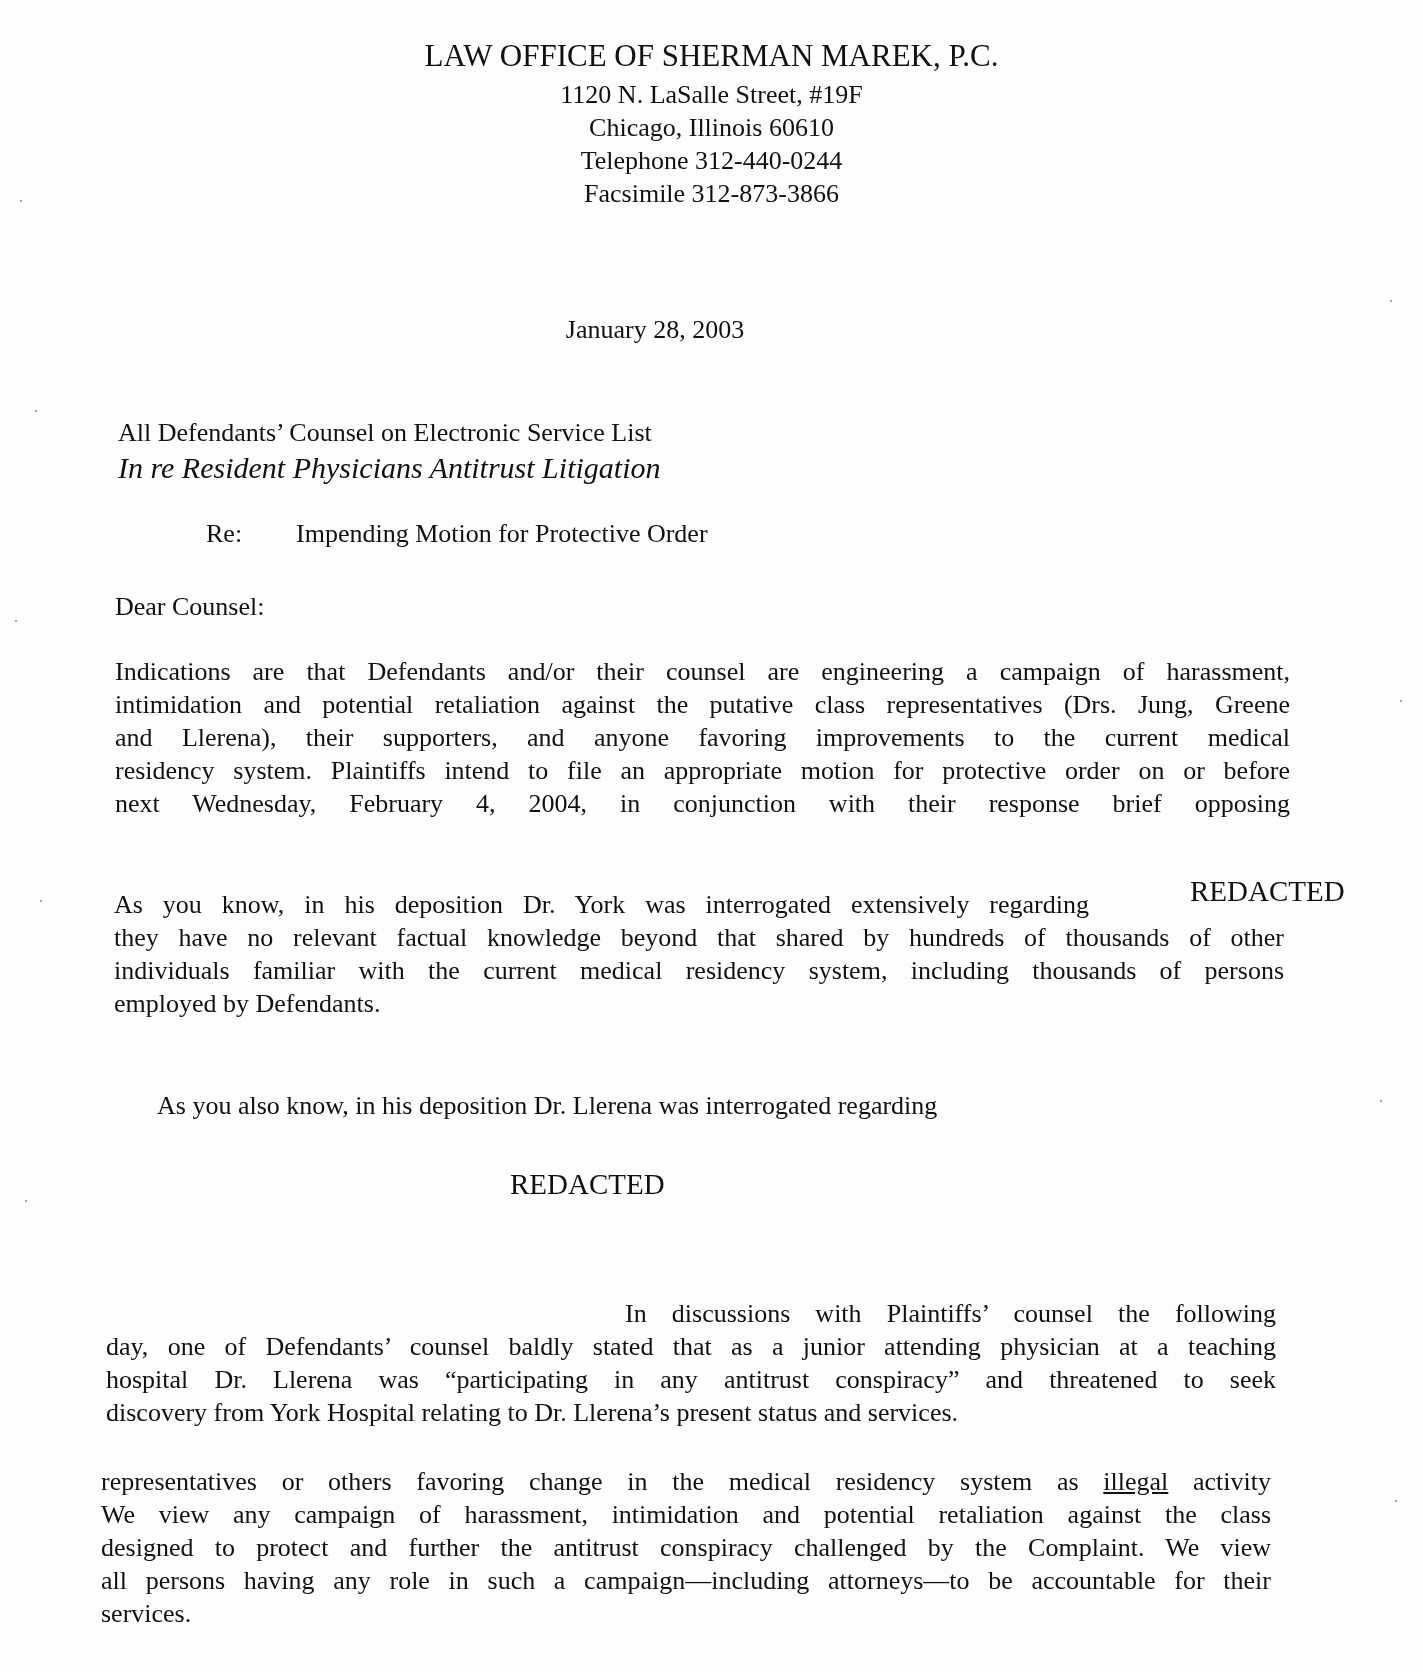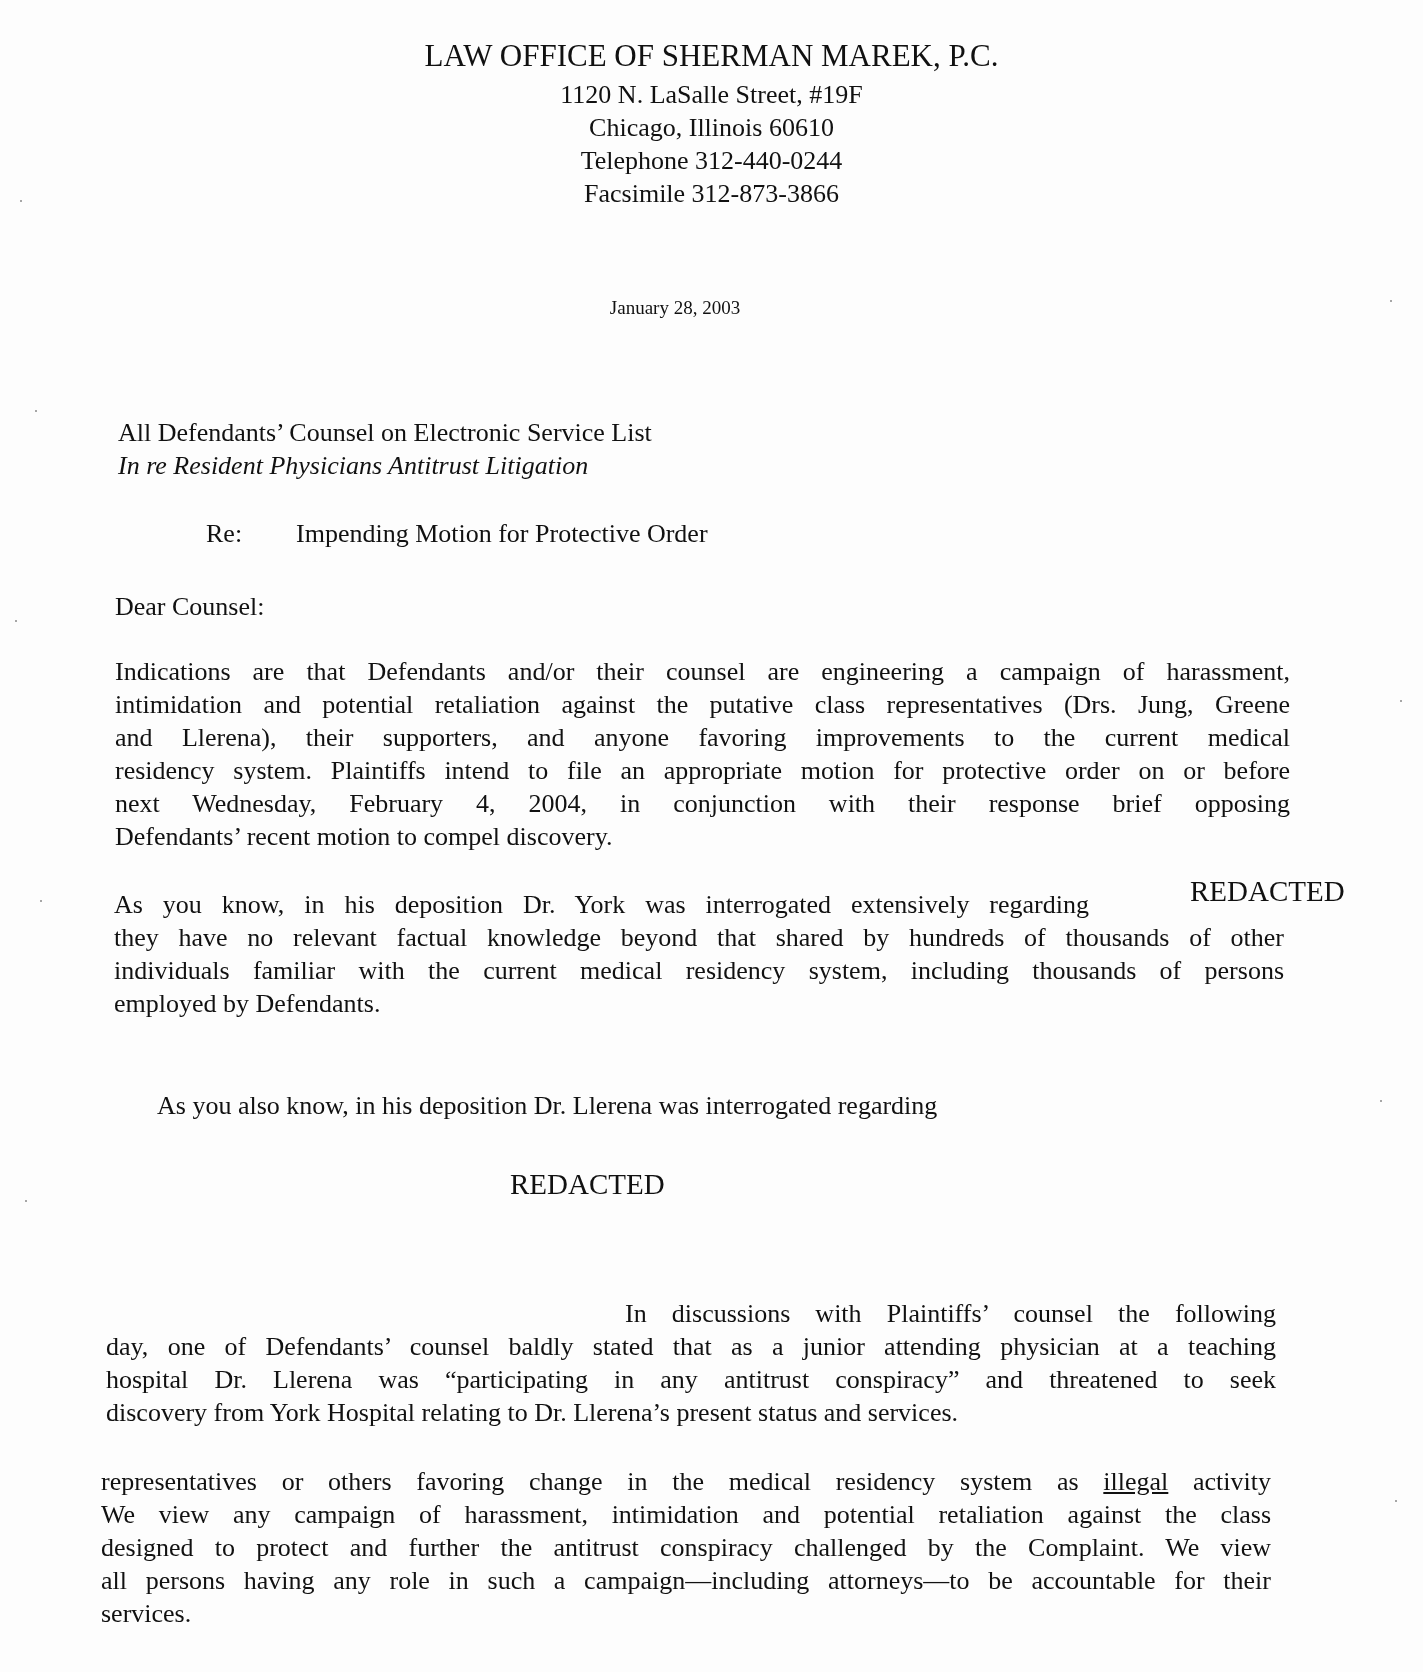--- a/index.html
+++ b/index.html
@@ -10,23 +10,23 @@
     background: #fdfdfd;
   }
   .abs { position: absolute; }
   .center { text-align: center; }
   .firm-name { left: 0; width: 1423px; top: 38px; font-size: 31px; letter-spacing: 0px; }
   .addr { left: 0; width: 1423px; font-size: 26px; }
   .addr-1 { top: 80px; }
   .addr-2 { top: 113px; }
   .addr-3 { top: 146px; }
   .addr-4 { top: 179px; }
-  .date { left: 0; width: 1310px; top: 297px; font-size: 19px; padding-left: 20px; }
+  .date { left: 0; width: 1310px; top: 315px; font-size: 26px; }
   .recip { left: 118px; top: 418px; font-size: 26px; }
-  .case { left: 118px; top: 451px; font-size: 26px; font-style: italic; }
+  .case { left: 118px; top: 451px; font-size: 30px; font-style: italic; }
   .re-label { left: 206px; top: 519px; font-size: 26px; }
   .re-text { left: 296px; top: 519px; font-size: 26px; }
   .salutation { left: 115px; top: 592px; font-size: 26px; }
   .para { font-size: 26px; line-height: 33px; text-align: justify; }
   .p1 { left: 115px; top: 655px; width: 1175px; }
   .p2 { left: 114px; top: 888px; width: 1170px; }
   .p3 { left: 111px; top: 1089px; width: 1000px; margin-left: 46px; }
   .p4 { left: 106px; top: 1297px; width: 1170px; }
   .p5 { left: 101px; top: 1465px; width: 1170px; }
   .line { display: block; white-space: nowrap; }
@@ -57,21 +57,20 @@
 <div class="abs re-text">Impending Motion for Protective Order</div>
 
 <div class="abs salutation">Dear Counsel:</div>
 
 <div class="abs para p1">
   <span class="just">Indications are that Defendants and/or their counsel are engineering a campaign of harassment,</span>
   <span class="just">intimidation and potential retaliation against the putative class representatives (Drs. Jung, Greene</span>
   <span class="just">and Llerena), their supporters, and anyone favoring improvements to the current medical</span>
   <span class="just">residency system.  Plaintiffs intend to file an appropriate motion for protective order on or before</span>
   <span class="just">next Wednesday, February 4, 2004, in conjunction with their response brief opposing</span>
-  <span class="line">Defendants’ recent motion to compel discovery.</span>
 </div>
 
 <div class="abs para p2">
   <span class="line" style="width:975px; text-align:justify; text-align-last:justify;">As you know, in his deposition Dr. York was interrogated extensively regarding</span>
   <span class="just">they have no relevant factual knowledge beyond that shared by hundreds of thousands of other</span>
   <span class="just">individuals familiar with the current medical residency system, including thousands of persons</span>
   <span class="line">employed by Defendants.</span>
 </div>
 <div class="abs redacted red-1">REDACTED</div>
 

